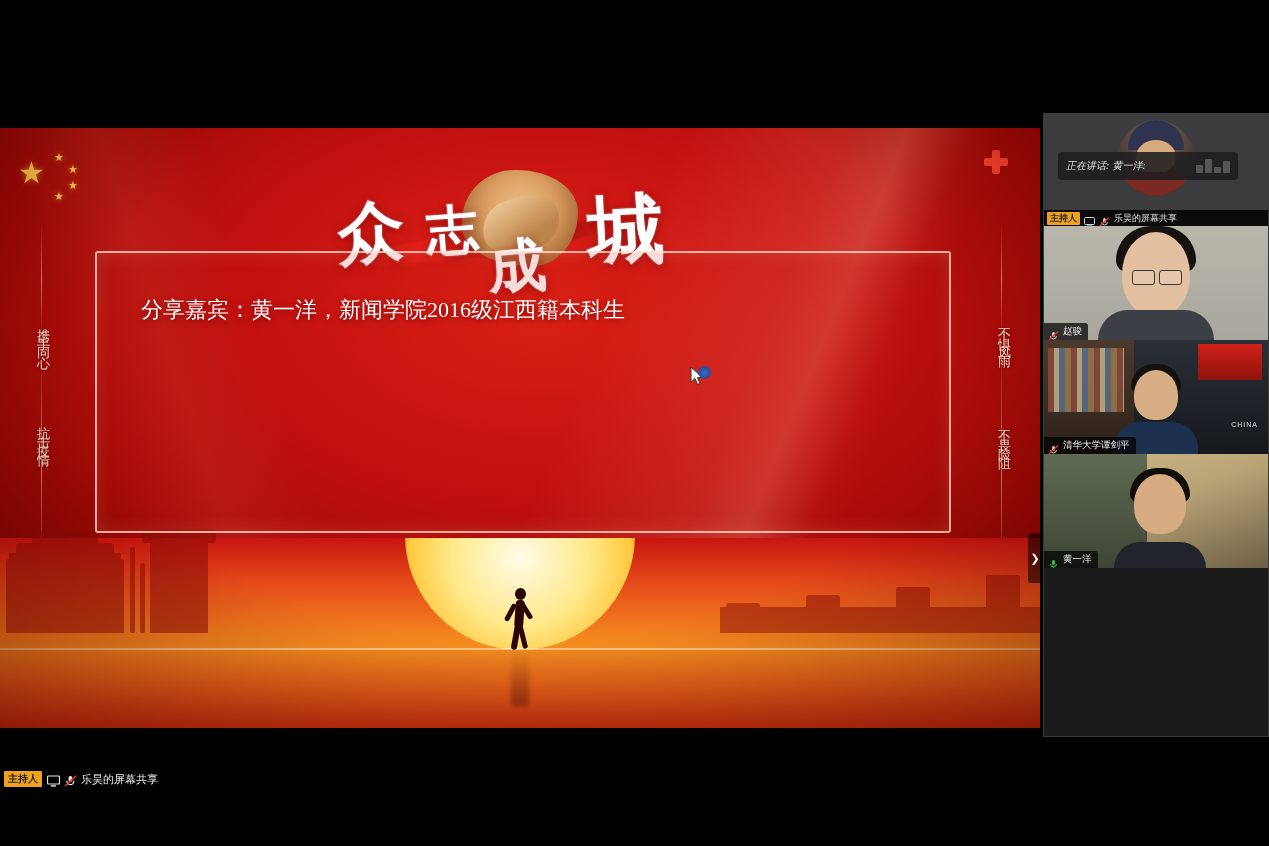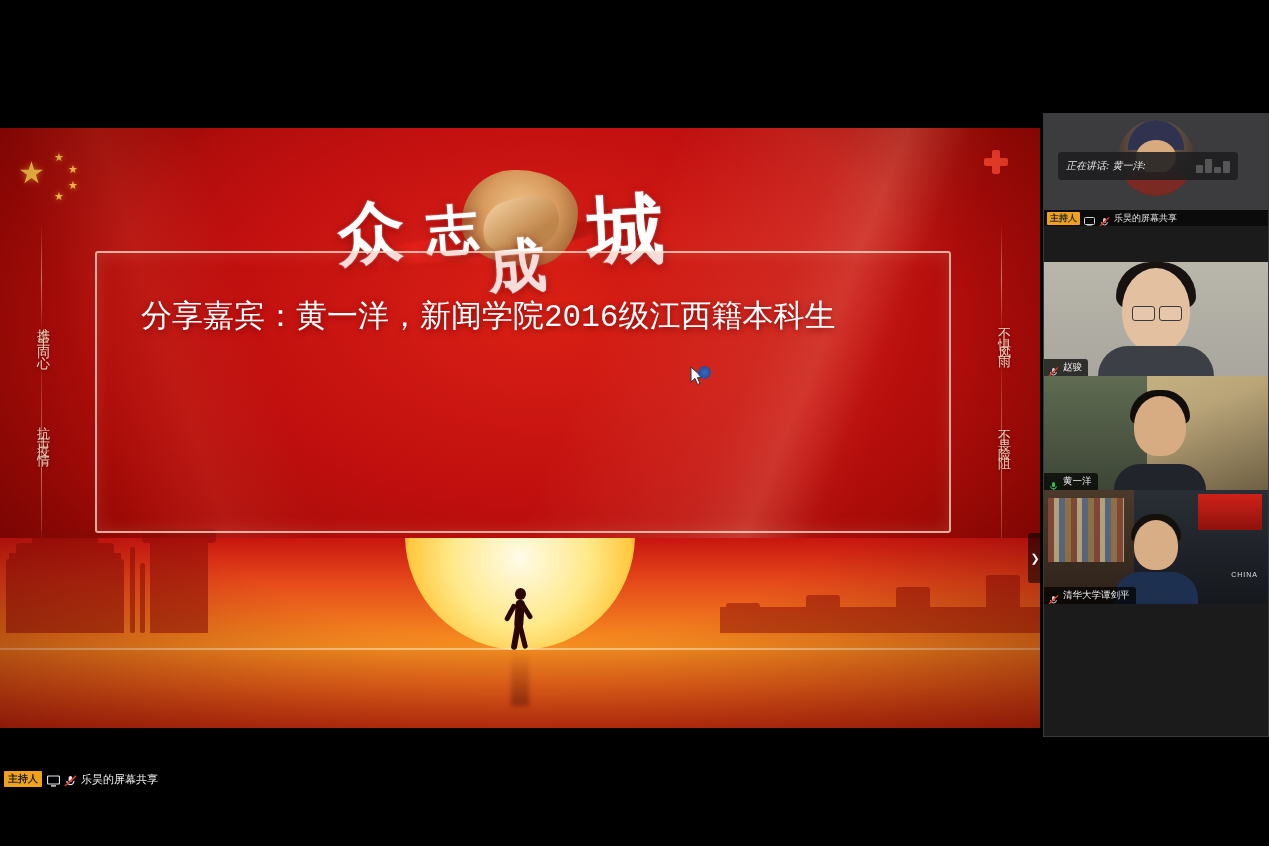--- a/index.html
+++ b/index.html
@@ -91,22 +91,22 @@
 
   
   .cursor{position:absolute;left:690px;top:238px;width:14px;height:20px;}
   .cursor svg{display:block;}
   .cursor-dot{position:absolute;left:8px;top:0px;width:13px;height:13px;border-radius:50%;
       background:radial-gradient(circle,#2b6fd8,#143f86);opacity:.9;}
 
   
   .textbox{position:absolute;left:95px;top:123px;width:852px;height:278px;border:2px solid rgba(255,230,210,.75);
       border-radius:3px;background:rgba(186,12,8,0.14);box-shadow:0 0 18px rgba(255,200,170,.16) inset;}
-  .tb-line1{position:absolute;left:44px;top:42px;color:#fff;font-size:31px;white-space:nowrap;
-      font-family:Liberation Mono, monospace;text-shadow:0 2px 6px rgba(110,0,0,.85);}
+  .tb-line1{position:absolute;left:44px;top:42px;color:#fff;font-size:22px;white-space:nowrap;
+      font-family:Liberation Serif, serif;text-shadow:0 2px 6px rgba(110,0,0,.85);}
   .tb-para{position:absolute;left:18px;top:125px;width:818px;color:#fff;font-size:31px;line-height:48px;
       font-family:"DejaVu Serif","Liberation Serif",serif;text-shadow:0 2px 6px rgba(110,0,0,.85);text-align:justify;}
 
   
   .fav{position:absolute;right:34px;bottom:78px;width:128px;height:90px;}
   .fav-fist{position:absolute;right:0;top:0;width:42px;height:80px;}
   .fav-fist .knuckle{position:absolute;left:0;top:0;width:42px;height:40px;border:3px solid #fff;border-radius:8px 10px 4px 4px;}
   .fav-fist .wrist{position:absolute;left:8px;top:40px;width:26px;height:40px;border:3px solid #fff;border-top:none;border-radius:0 0 4px 4px;}
   .fav-fist .f1,.fav-fist .f2{position:absolute;background:#fff;width:3px;height:14px;top:6px;}
   .fav-fist .f1{left:13px;} .fav-fist .f2{left:25px;}
@@ -140,21 +140,21 @@
       display:flex;align-items:center;gap:4px;padding-left:3px;box-sizing:border-box;}
   .host-badge{background:#f0a21c;color:#2a2a2a;font-size:9px;padding:1px 3px;border-radius:1px;
       font-family:"DejaVu Sans",sans-serif;font-weight:bold;line-height:11px;}
   .mini-icon{width:11px;height:10px;display:inline-block;flex:0 0 auto;}
   .share-label{color:#e6e6e6;font-size:9px;font-family:"DejaVu Sans",sans-serif;white-space:nowrap;}
 
   .name-row{position:absolute;left:0;bottom:0;padding:2px 6px 2px 4px;background:rgba(0,0,0,.72);
       display:flex;align-items:center;gap:4px;border-radius:0 3px 0 0;}
   .name-row .nm{color:#efefef;font-size:9.5px;font-family:"DejaVu Sans",sans-serif;white-space:nowrap;}
 
-  .tile.v1{height:114px;background:linear-gradient(180deg,#b9b6ac 0%,#a9a79d 100%);margin-top:36px;}
+  .tile.v1{height:114px;background:linear-gradient(180deg,#b9b6ac 0%,#a9a79d 100%);}
   .v1-face{position:absolute;left:50%;margin-left:-34px;top:6px;width:68px;height:84px;background:#e3c0a0;border-radius:50% 50% 46% 46%;}
   .v1-hair{position:absolute;left:50%;margin-left:-40px;top:0px;width:80px;height:46px;background:#17120f;border-radius:42px 42px 14px 14px;}
   .v1-hair:after{content:"";position:absolute;left:6px;top:30px;width:68px;height:40px;border-radius:0 0 34px 34px;
       background:linear-gradient(180deg,#17120f,rgba(23,18,15,0));}
   .v1-glass{position:absolute;top:44px;width:21px;height:13px;border:1.5px solid #3a3a3a;border-radius:3px;background:rgba(255,255,255,.12);}
   .v1-body{position:absolute;left:50%;margin-left:-58px;bottom:0;width:116px;height:30px;background:#3c3f45;border-radius:40px 40px 0 0;}
 
   .tile.v2{height:114px;background:linear-gradient(160deg,#cdb988 0%,#b9a478 45%,#6e6044 100%);}
   .v2-wall{position:absolute;left:0;top:0;width:46%;height:100%;background:linear-gradient(180deg,#5f6b52,#3d4636);}
   .v2-head{position:absolute;left:52%;margin-left:-26px;top:20px;width:52px;height:60px;background:#d8ac82;border-radius:50% 50% 44% 44%;}
@@ -328,54 +328,54 @@
           <svg width="11" height="10" viewBox="0 0 11 10">
               <rect x="4" y="1" width="3" height="5" rx="1.5" fill="#cfcfcf"></rect>
               <path d="M2.6 5.1a2.9 2.9 0 0 0 5.8 0" fill="none" stroke="#cfcfcf" stroke-width="1"></path>
               <line x1="1" y1="9" x2="10" y2="0.6" stroke="#e0352b" stroke-width="1.4"></line>
             </svg>
         </span>
         <span class="nm">赵骏</span>
       </div>
     </div>
 
-    <div class="tile v2">
-      <span class="v2-wall"></span>
-      <span class="v2-hair"></span>
-      <span class="v2-head"></span>
-      <span class="v2-body"></span>
-      <div class="name-row">
-        <span class="mini-icon">
-          <svg width="11" height="10" viewBox="0 0 11 10">
-              <rect x="4" y="1" width="3" height="5" rx="1.5" fill="#35c24a"></rect>
-              <path d="M2.6 5.1a2.9 2.9 0 0 0 5.8 0" fill="none" stroke="#35c24a" stroke-width="1"></path>
-              <line x1="5.5" y1="7.2" x2="5.5" y2="9" stroke="#35c24a" stroke-width="1"></line>
-            </svg>
-        </span>
-        <span class="nm">黄一洋</span>
-      </div>
-    </div>
-
     <div class="tile v3">
       <span class="v3-shelf"></span>
       <span class="v3-books"></span>
       <span class="v3-flag"></span>
       <span class="v3-hair"></span>
       <span class="v3-head"></span>
       <span class="v3-body"></span>
       <span class="v3-china">CHINA</span>
       <div class="name-row">
         <span class="mini-icon">
           <svg width="11" height="10" viewBox="0 0 11 10">
               <rect x="4" y="1" width="3" height="5" rx="1.5" fill="#cfcfcf"></rect>
               <path d="M2.6 5.1a2.9 2.9 0 0 0 5.8 0" fill="none" stroke="#cfcfcf" stroke-width="1"></path>
               <line x1="1" y1="9" x2="10" y2="0.6" stroke="#e0352b" stroke-width="1.4"></line>
             </svg>
         </span>
         <span class="nm">清华大学谭剑平</span>
+      </div>
+    </div>
+
+    <div class="tile v2">
+      <span class="v2-wall"></span>
+      <span class="v2-hair"></span>
+      <span class="v2-head"></span>
+      <span class="v2-body"></span>
+      <div class="name-row">
+        <span class="mini-icon">
+          <svg width="11" height="10" viewBox="0 0 11 10">
+              <rect x="4" y="1" width="3" height="5" rx="1.5" fill="#35c24a"></rect>
+              <path d="M2.6 5.1a2.9 2.9 0 0 0 5.8 0" fill="none" stroke="#35c24a" stroke-width="1"></path>
+              <line x1="5.5" y1="7.2" x2="5.5" y2="9" stroke="#35c24a" stroke-width="1"></line>
+            </svg>
+        </span>
+        <span class="nm">黄一洋</span>
       </div>
     </div>
 
   </div>
 
   <div id="taskbar">
     <span class="tb-badge">主持人</span>
     <span class="mute-ic">
       <svg width="13" height="12" viewBox="0 0 13 12">
           <rect x="0.5" y="1" width="12" height="8" rx="1" fill="none" stroke="#dfe4ea" stroke-width="1.2"></rect>

